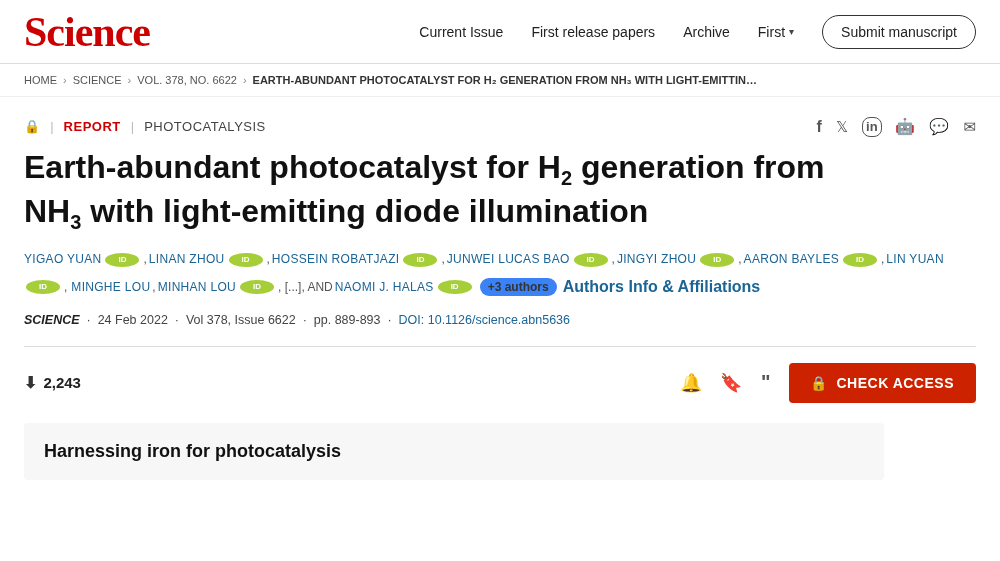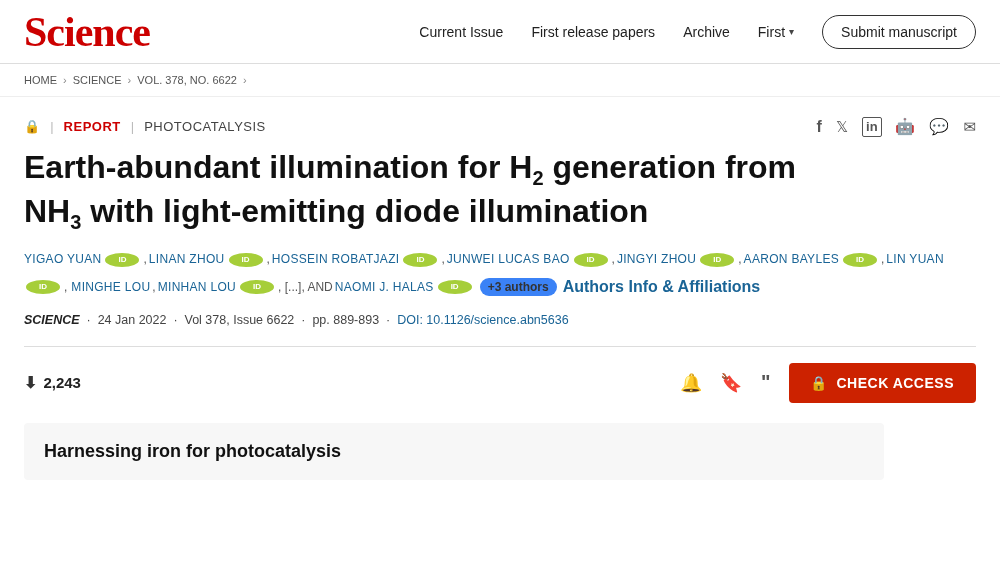--- a/index.html
+++ b/index.html
@@ -263,44 +263,45 @@
   </div>
 </header>
 
 <div class="breadcrumb">
   <span class="breadcrumb-item">HOME</span>
   <span class="breadcrumb-sep">›</span>
   <span class="breadcrumb-item">SCIENCE</span>
   <span class="breadcrumb-sep">›</span>
   <span class="breadcrumb-item">VOL. 378, NO. 6622</span>
   <span class="breadcrumb-sep">›</span>
+  <span class="breadcrumb-last">EARTH-ABUNDANT PHOTOCATALYST FOR H₂ GENERATION FROM NH₃ WITH LIGHT-EMITTIN…</span>
 </div>
 
 <div class="article-area">
 
   <div class="article-meta-top">
     <div class="meta-left">
       <span class="lock-icon">🔒</span>
       <span class="sep-pipe">|</span>
       <span class="report-label">REPORT</span>
       <span class="sep-pipe">|</span>
       <span class="category-label">PHOTOCATALYSIS</span>
     </div>
     <div class="social-icons">
       <span class="social-icon" style="font-weight:bold;font-size:16px;">f</span>
       <span class="social-icon" style="font-size:15px;">𝕏</span>
-      <span class="social-icon" style="font-size:13px;border:1.5px solid #555;padding:1px 3px;border-radius:2px;font-weight:bold;line-height:1.2;">in</span>
+      <span class="social-icon" style="font-size:13px;border:1.5px solid #555;padding:1px 3px;border-radius:8px;font-weight:bold;line-height:1.2;">in</span>
       <span class="social-icon" style="font-size:16px;">🤖</span>
       <span class="social-icon" style="font-size:16px;">💬</span>
       <span class="social-icon">✉</span>
     </div>
   </div>
 
   <h1 class="article-title">
-    <span>Earth-abundant illumination for H</span><sub style="font-size:20px;">2</sub><span> generation from NH</span><sub style="font-size:20px;">3</sub><span> with light-emitting diode illumination</span>
+    <span>Earth-abundant photocatalyst for H</span><sub style="font-size:20px;">2</sub><span> generation from NH</span><sub style="font-size:20px;">3</sub><span> with light-emitting diode illumination</span>
   </h1>
 
   <div class="authors-line">
     <a class="author-name">YIGAO YUAN</a>
     <span class="orcid-badge">ID</span>
     <span class="author-sep">,</span>
     <a class="author-name">LINAN ZHOU</a>
     <span class="orcid-badge">ID</span>
     <span class="author-sep">,</span>
     <a class="author-name">HOSSEIN ROBATJAZI</a>
@@ -326,21 +327,21 @@
     <span class="author-sep">, [...], AND</span>
     <a class="author-name">NAOMI J. HALAS</a>
     <span class="orcid-badge">ID</span>
     <button class="plus-authors-btn">+3 authors</button>
     <a class="authors-info-link">Authors Info &amp; Affiliations</a>
   </div>
 
   <div class="citation-line">
     <span class="citation-journal">SCIENCE</span>
     &nbsp;·&nbsp;
-    <span>24 Jan 2022</span>
+    <span>24 Feb 2022</span>
     &nbsp;·&nbsp;
     <span>Vol 378, Issue 6622</span>
     &nbsp;·&nbsp;
     <span>pp. 889-893</span>
     &nbsp;·&nbsp;
     <a class="citation-doi">DOI: 10.1126/science.abn5636</a>
   </div>
 
   <hr class="divider">
 

